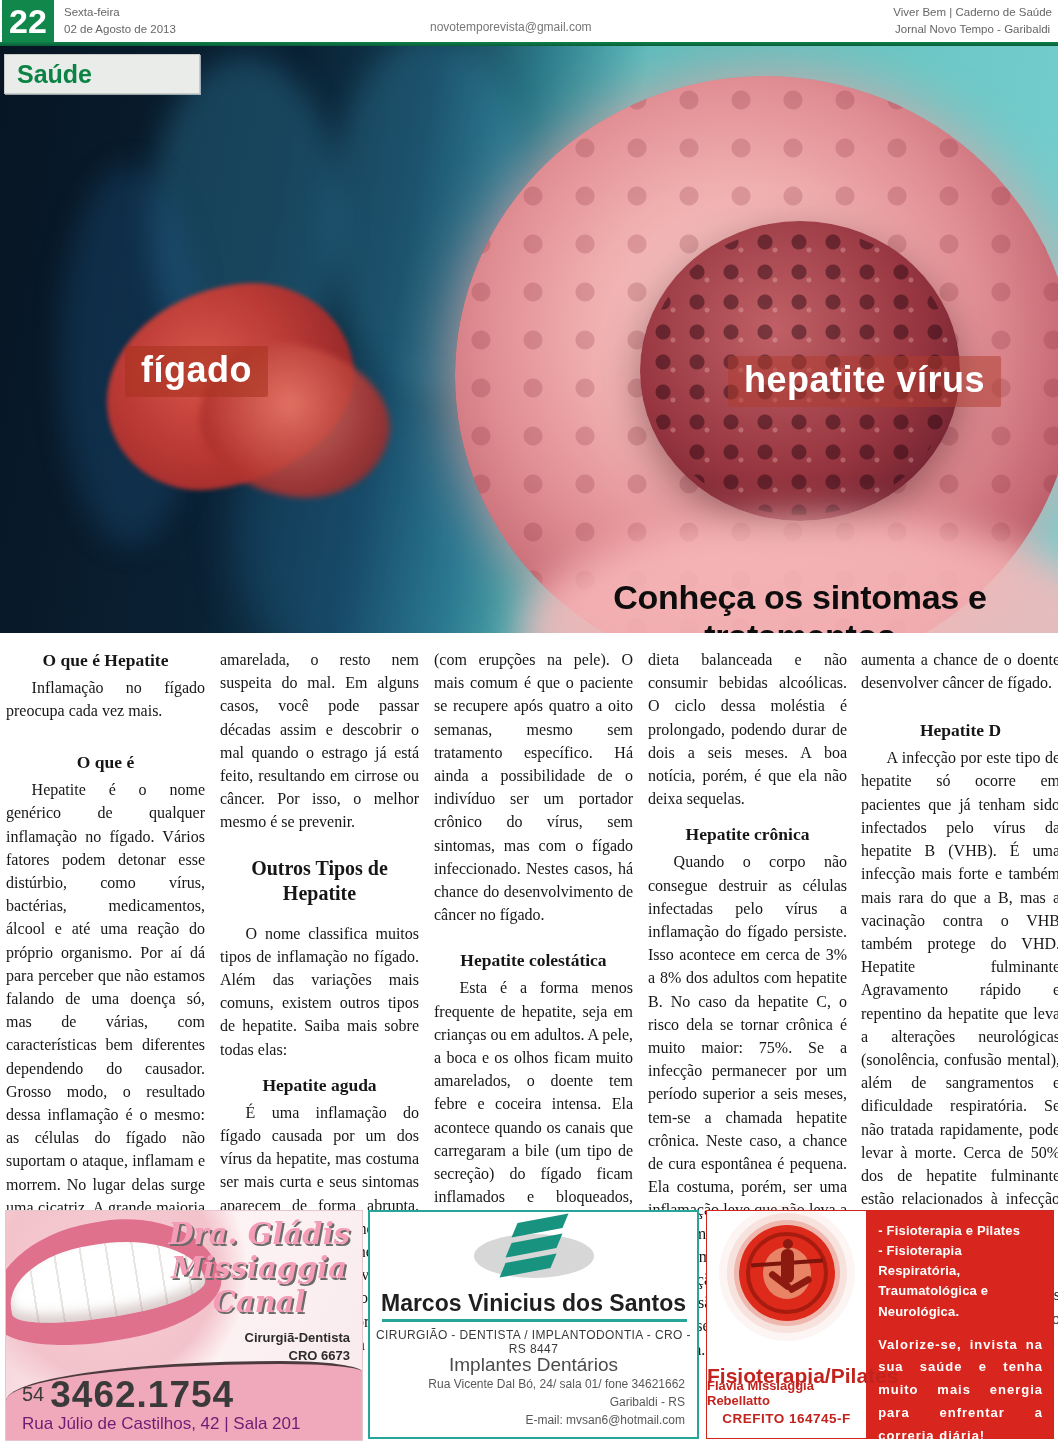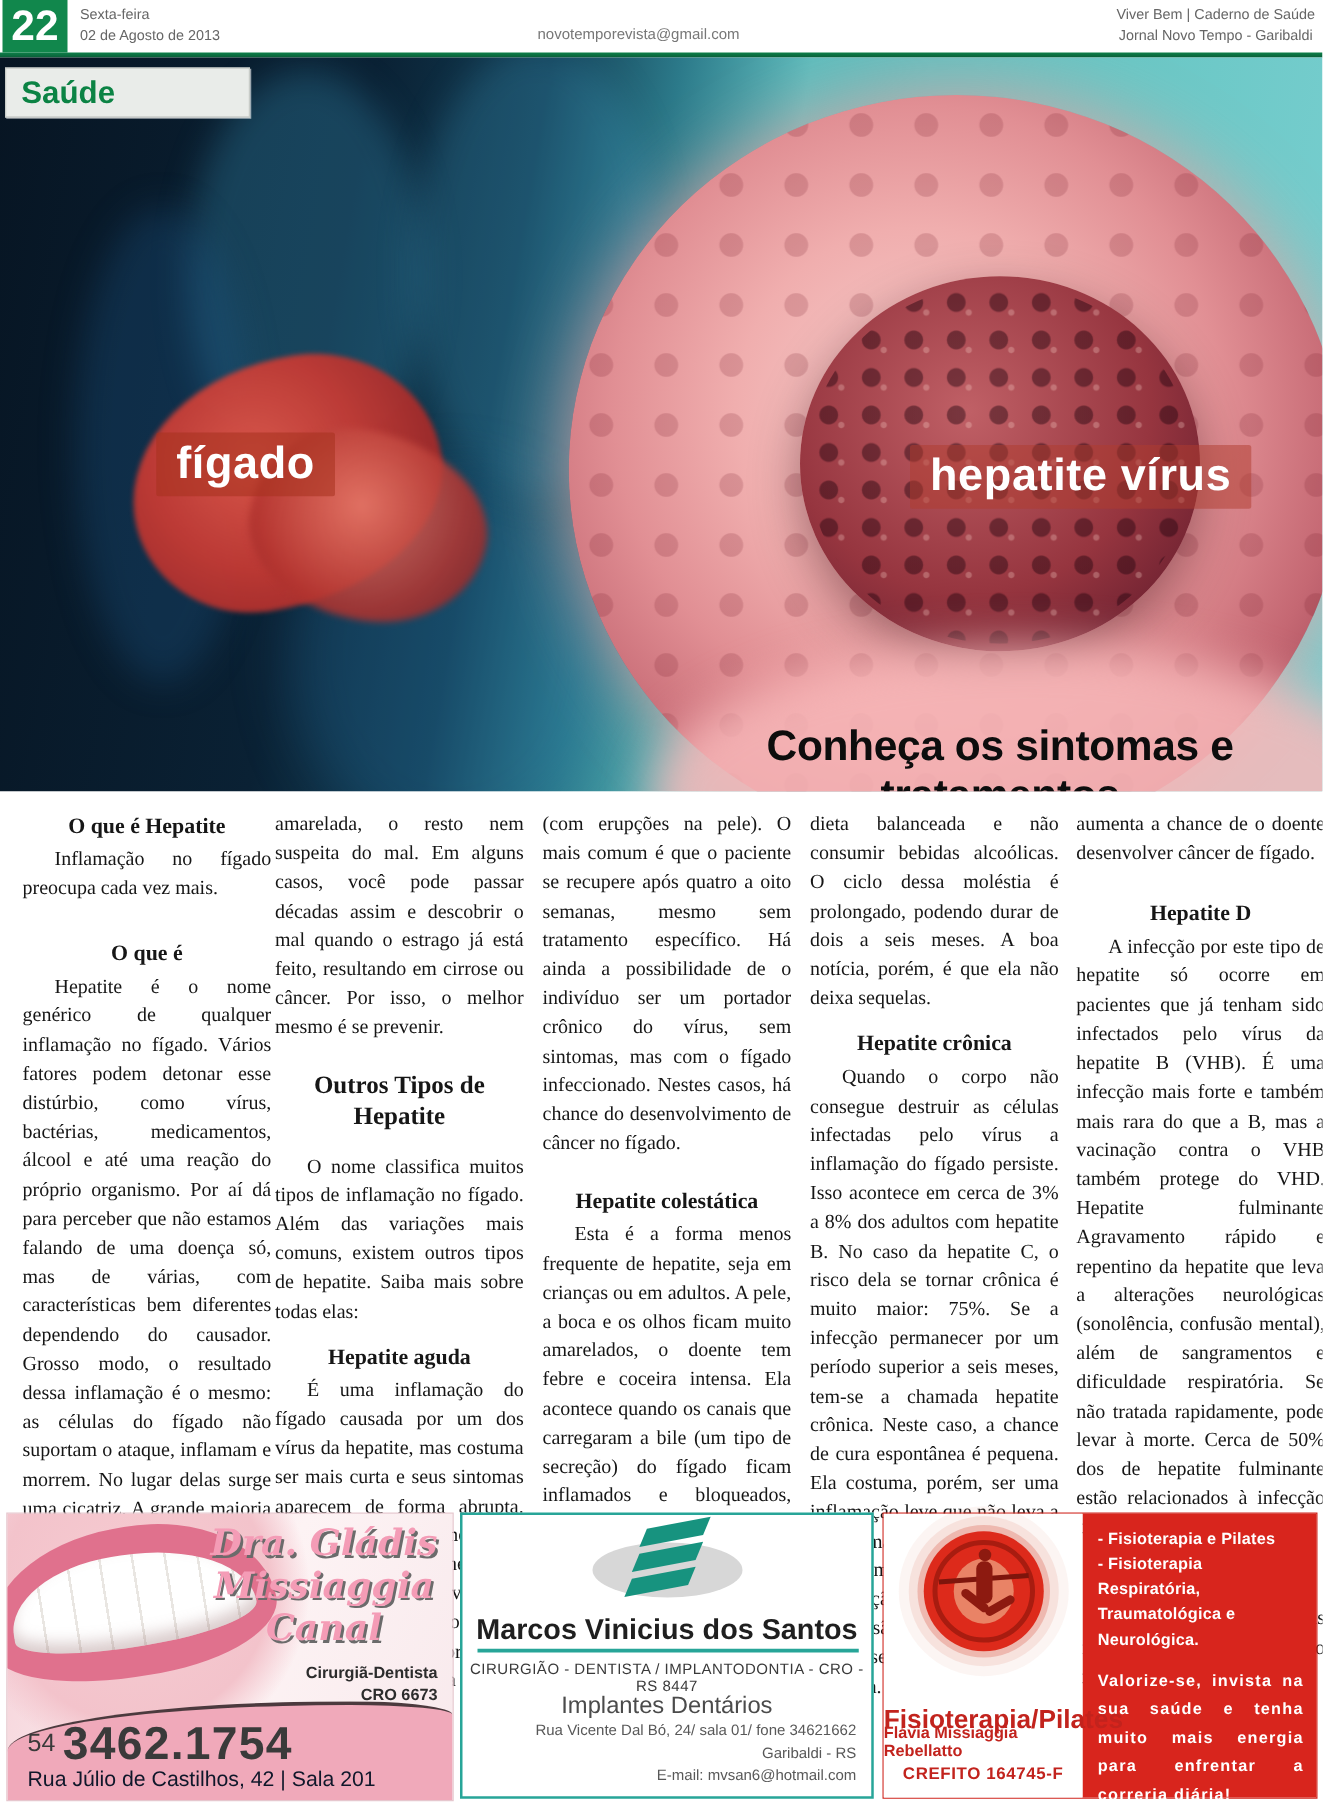--- a/index.html
+++ b/index.html
@@ -56,21 +56,21 @@
         font-weight:bold;font-size:34px;letter-spacing:-.3px;}
 
   .saude-box{position:absolute;left:4px;top:8px;width:194px;height:38px;background:#e9ece9;
         border:1px solid #c8ccc8;box-shadow:1px 1px 0 rgba(255,255,255,.6);}
   .saude-box span{display:block;color:#0b8344;font-weight:bold;font-size:25px;line-height:38px;padding-left:12px;}
 
   
   .article{position:absolute;top:648px;left:0;width:1058px;height:556px;
            font-family:"Liberation Serif",serif;color:#161616;}
   .col{position:absolute;top:0;width:199px;}
-  .col.c1{left:6px;margin-left:12px;} .col.c2{left:220px;} .col.c3{left:434px;} .col.c4{left:648px;} .col.c5{left:861px;}
+  .col.c1{left:6px;} .col.c2{left:220px;} .col.c3{left:434px;} .col.c4{left:648px;} .col.c5{left:861px;}
   .blk-h{font-weight:bold;text-align:center;font-size:17.5px;margin:14px 0 4px 0;line-height:1.25;}
   .blk-h.first{margin-top:2px;}
   .blk-h.h-lg{font-size:20px;margin:22px 6px 16px 6px;}
   .blk-p{font-size:16px;line-height:23.2px;text-align:justify;margin:0 0 2px 0;text-indent:1.6em;}
   .blk-p.cont{text-indent:0;}
 
   
   .ads{position:absolute;top:1210px;left:0;width:1058px;height:229px;}
 
   
@@ -86,21 +86,21 @@
        box-shadow:inset 0 -8px 12px rgba(150,110,110,.35);}
   .ad1-title{position:absolute;right:12px;top:6px;text-align:center;font-family:"DejaVu Serif",serif;
        font-style:italic;font-weight:bold;font-size:29px;line-height:1.18;color:#f49cb6;
        text-shadow:2px 2px 0 #6b6b6b;}
   .ad1-sub{position:absolute;right:12px;top:118px;text-align:right;font-size:13px;font-weight:bold;color:#2c2c2c;line-height:1.35;}
   .ad1-band{position:absolute;left:0;bottom:0;width:356px;height:76px;background:#f0a9ba;
        border-top:3px solid #4c3a3e;border-top-left-radius:100% 52px;border-top-right-radius:30% 14px;}
   .ad1-phone{position:absolute;left:16px;top:10px;color:#3a3a3a;}
   .ad1-phone .pfx{font-size:20px;vertical-align:6px;margin-right:6px;}
   .ad1-phone .num{font-size:37px;font-weight:bold;letter-spacing:1px;}
-  .ad1-addr{position:absolute;left:16px;bottom:6px;font-size:17px;color:#0f172a;}
+  .ad1-addr{position:absolute;left:16px;bottom:6px;font-size:17px;color:#701a75;}
 
   
   .ad2{position:absolute;left:368px;top:0;width:331px;height:229px;background:#fff;border:2px solid #27a598;box-sizing:border-box;}
   .ad2-logo{position:absolute;left:50%;top:10px;transform:translateX(-50%);width:130px;height:64px;}
   .ad2-logo .ellipse{position:absolute;left:5px;top:12px;width:120px;height:44px;background:#d7d7d7;border-radius:50%;}
   .ad2-logo .bar{position:absolute;width:46px;height:15px;background:#17937f;transform:skewX(-32deg) rotate(-12deg);}
   .ad2-logo .b1{left:48px;top:-4px;} .ad2-logo .b2{left:42px;top:16px;} .ad2-logo .b3{left:36px;top:36px;}
   .ad2-name{position:absolute;left:0;top:78px;width:100%;text-align:center;font-weight:bold;font-size:23px;color:#1f1f1f;}
   .ad2-rule{position:absolute;left:12px;top:107px;width:305px;height:3px;background:#27a598;}
   .ad2-spec{position:absolute;left:0;top:116px;width:100%;text-align:center;font-size:12px;letter-spacing:.4px;color:#3a3a3a;}

